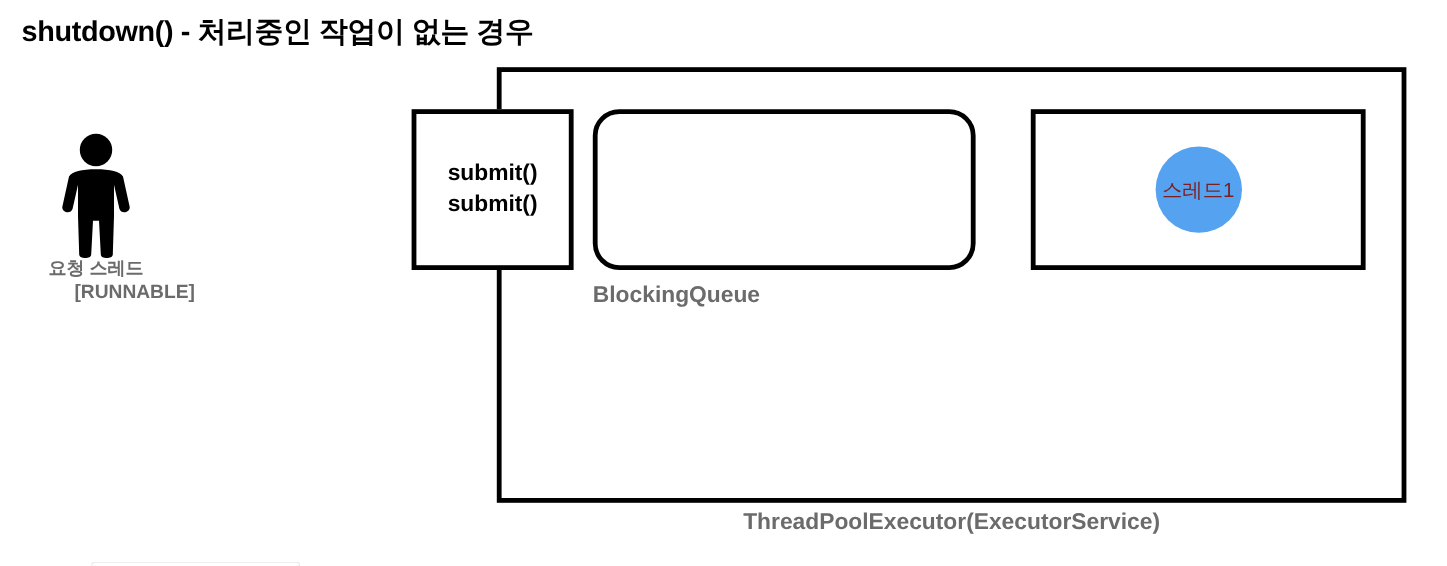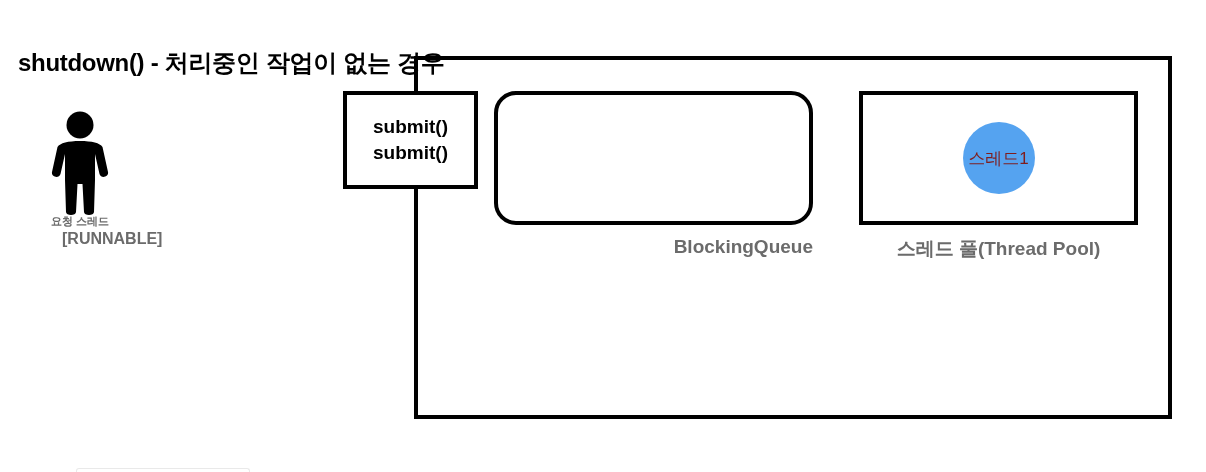--- a/index.html
+++ b/index.html
@@ -22,38 +22,37 @@
   
   .title {
     position: absolute;
     left: 18px;
     top: 10px;
     font-size: 24px;
     font-weight: 700;
     color: #000000;
     letter-spacing: -0.3px;
     white-space: nowrap;
-    margin-top: 37px;
   }
 
   
   .actor {
     position: absolute;
     left: 30px;
     top: 110px;
     width: 100px;
   }
   .actor-figure {
     width: 100px;
     height: 105px;
     display: block;
   }
   .actor-label {
     text-align: center;
-    font-size: 11px;
+    font-size: 15px;
     font-weight: 700;
     color: #6b6b6b;
     line-height: 1.25;
     white-space: nowrap;
   }
   .actor-state {
     text-align: center;
     font-size: 16px;
     font-weight: 700;
     color: #6b6b6b;
@@ -84,21 +83,21 @@
     color: #6b6b6b;
     white-space: nowrap;
   }
 
   
   .submit-box {
     position: absolute;
     left: 343px;
     top: 91px;
     width: 135px;
-    height: 98px;
+    height: 134px;
     border: 4px solid #000000;
     background: #ffffff;
     box-sizing: border-box;
     display: flex;
     flex-direction: column;
     align-items: center;
     justify-content: center;
     z-index: 5;
   }
   .submit-line {
@@ -120,21 +119,21 @@
     border-radius: 22px;
     background: #ffffff;
     box-sizing: border-box;
     z-index: 5;
   }
   .queue-caption {
     position: absolute;
     left: 494px;
     top: 236px;
     width: 319px;
-    text-align: right;
+    text-align: left;
     font-size: 19px;
     font-weight: 700;
     color: #6b6b6b;
     white-space: nowrap;
   }
 
   
   .pool-box {
     position: absolute;
     left: 859px;
@@ -233,18 +232,18 @@
   </div>
 
   <div class="queue-box"></div>
   <div class="queue-caption">BlockingQueue</div>
 
   <div class="pool-box">
     <div class="thread-circle">
       <span class="thread-circle-label">스레드1</span>
     </div>
   </div>
-  <div class="pool-caption">스레드 풀(Thread Pool)</div>
-
+
+  <div class="executor-caption">ThreadPoolExecutor(ExecutorService)</div>
 
   <div class="bottom-clip"></div>
 
 </div>
 
 </body></html>

